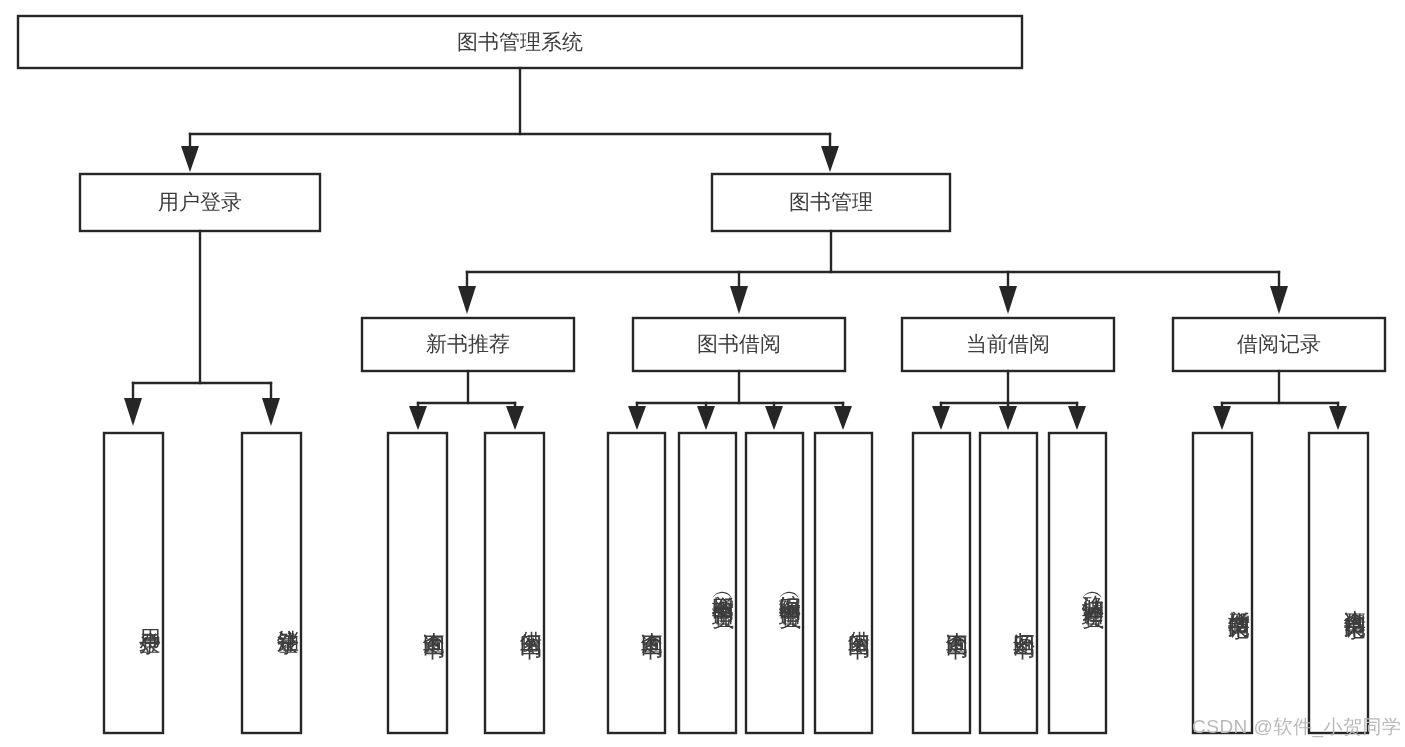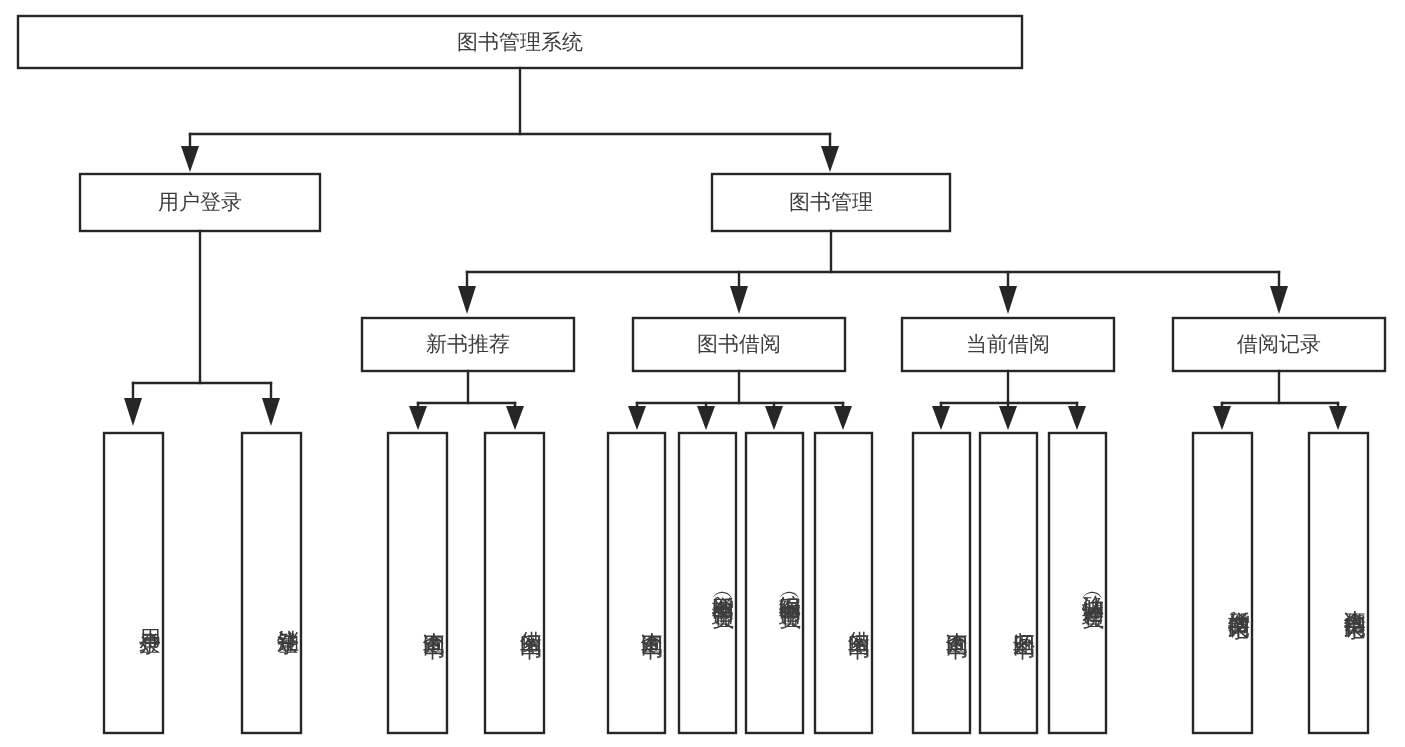--- a/index.html
+++ b/index.html
@@ -224,14 +224,15 @@
   <div class="leaf-label" style="left:746px;top:441px;width:57px;height:290px;">编辑图书（管理员）</div>
   <div class="leaf-label" style="left:815px;top:505px;width:57px;height:225px;">借阅图书</div>
 
   <div class="leaf-label" style="left:913px;top:505px;width:57px;height:225px;">查询图书</div>
   <div class="leaf-label" style="left:980px;top:505px;width:57px;height:225px;">归还图书</div>
   <div class="leaf-label" style="left:1049px;top:441px;width:57px;height:290px;">确认归还（管理员）</div>
 
   <div class="leaf-label" style="left:1193px;top:470px;width:59px;height:255px;">新增借阅记录</div>
   <div class="leaf-label" style="left:1309px;top:470px;width:59px;height:255px;">查询借阅记录</div>
 
+  <div class="watermark" style="left:1192px;top:714px;">CSDN @软件_小贺同学</div>
 
 </div>
 
 </body></html>

